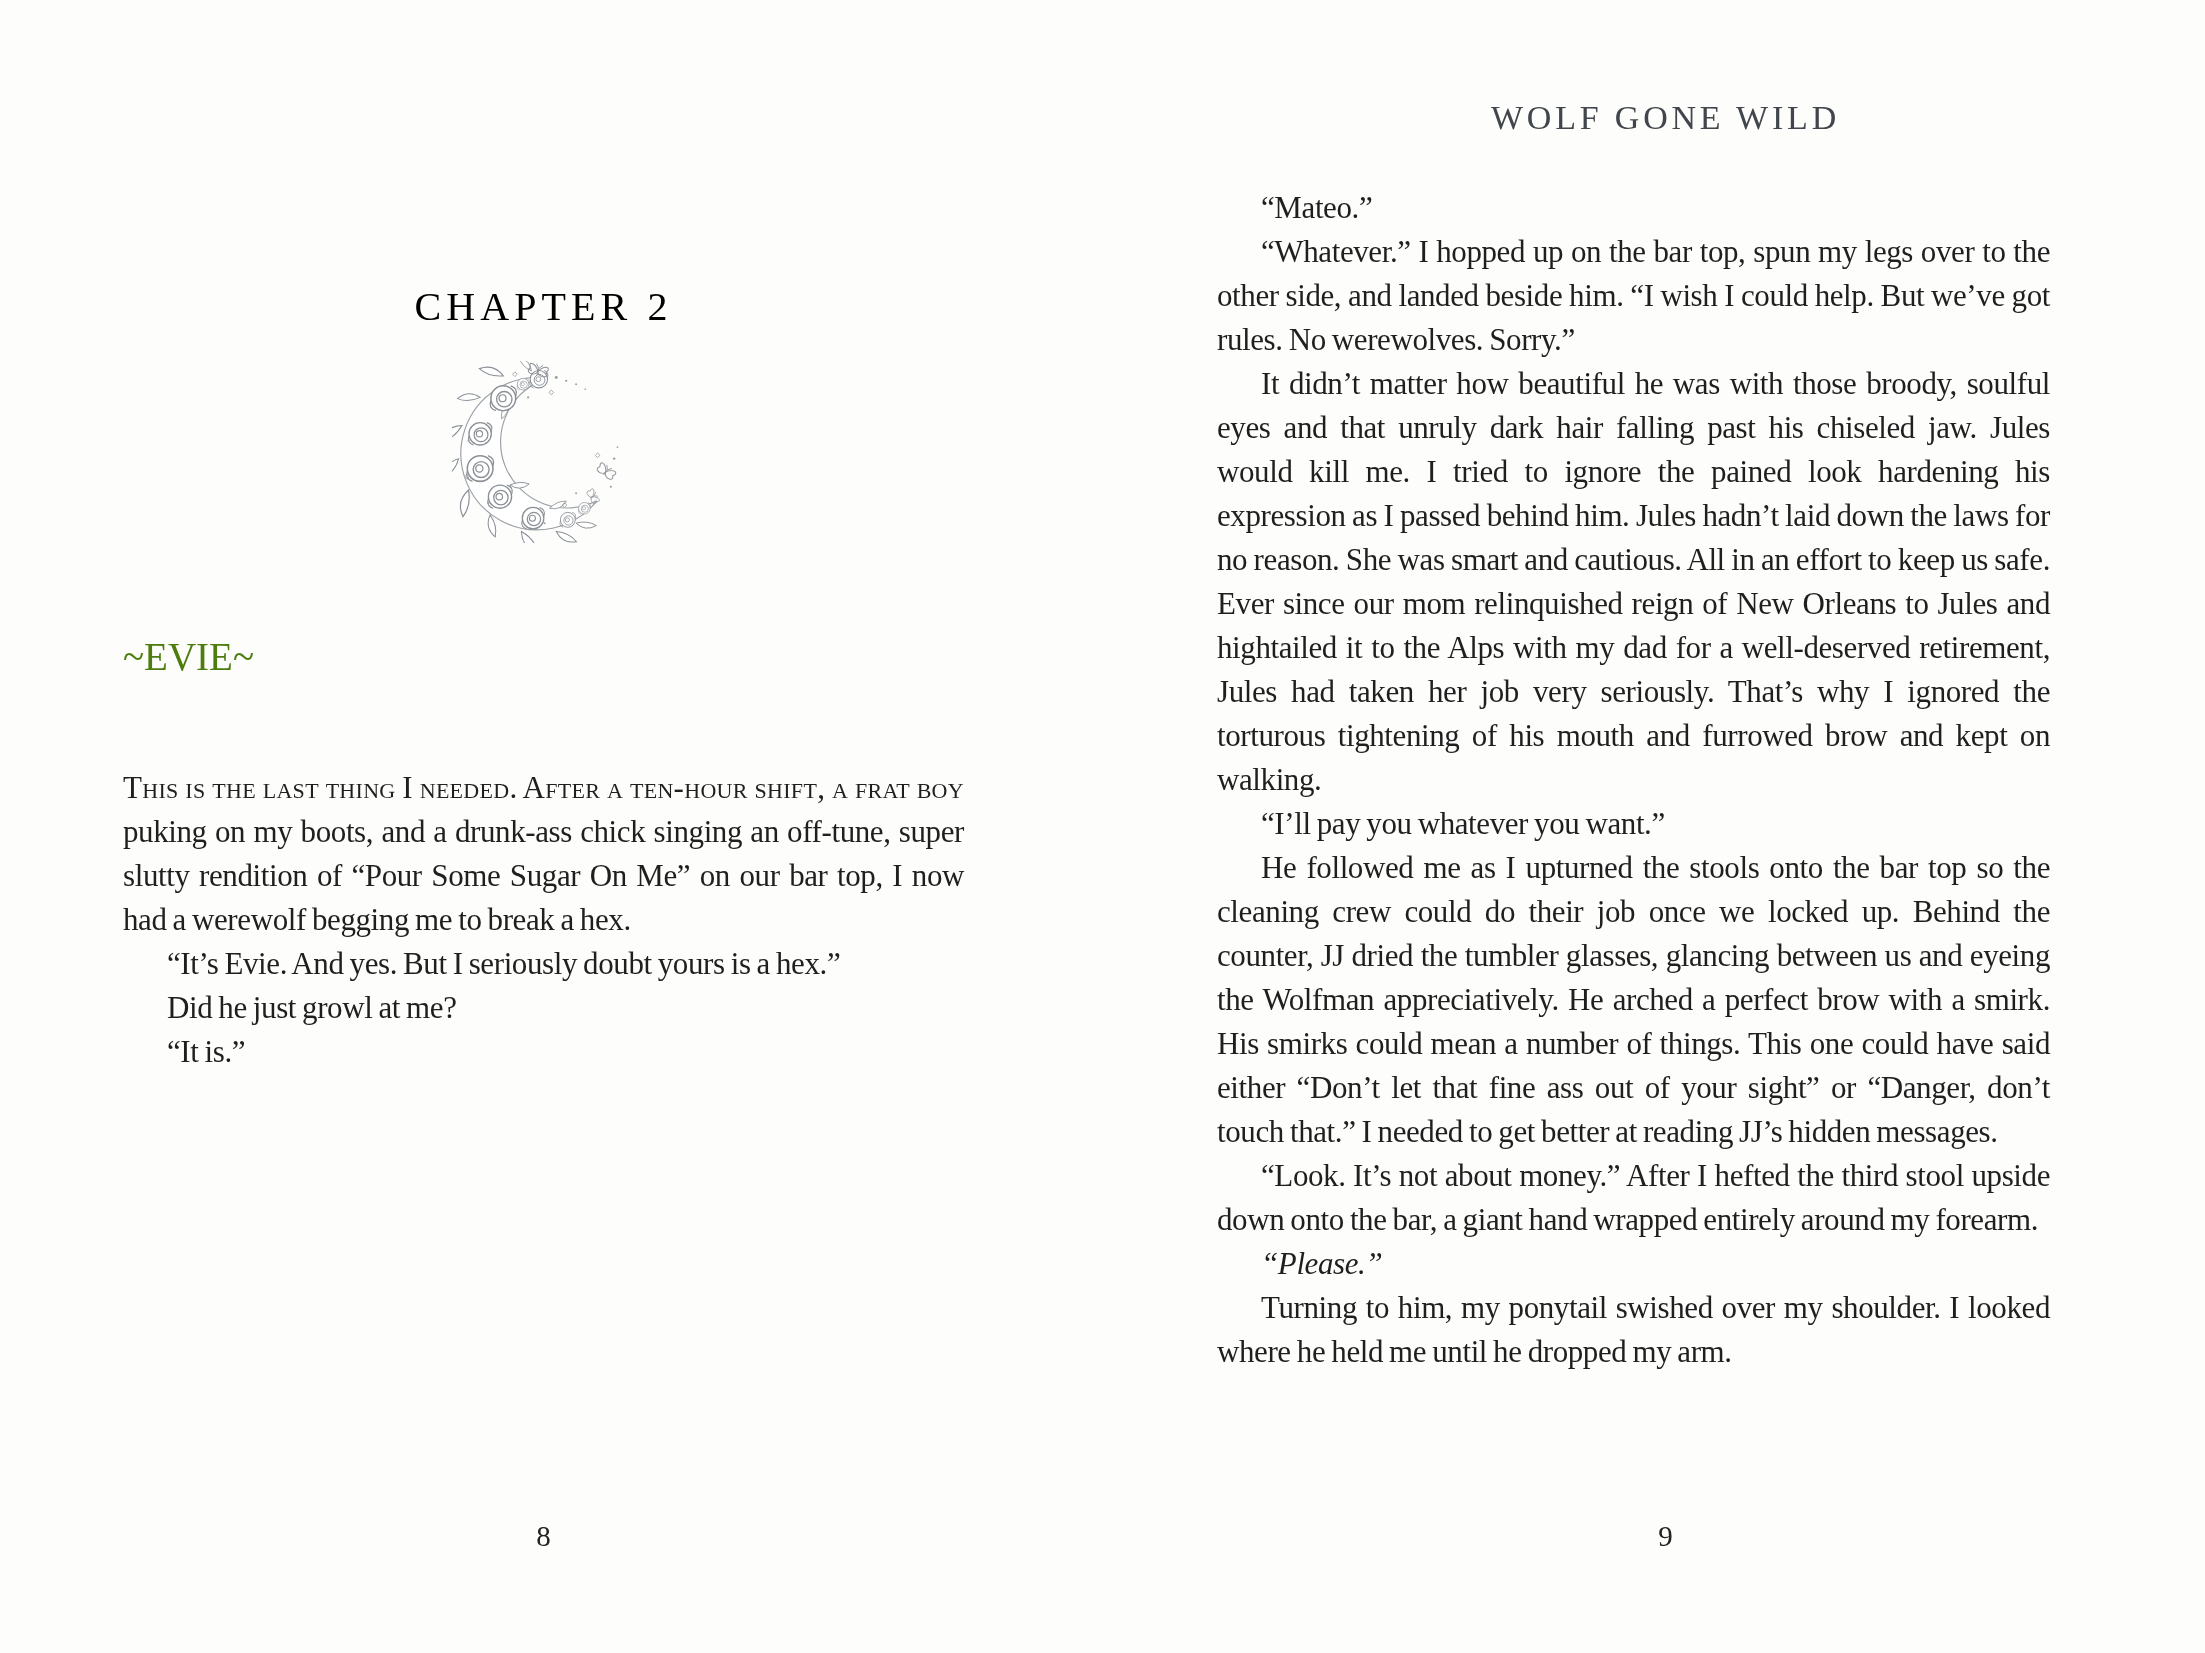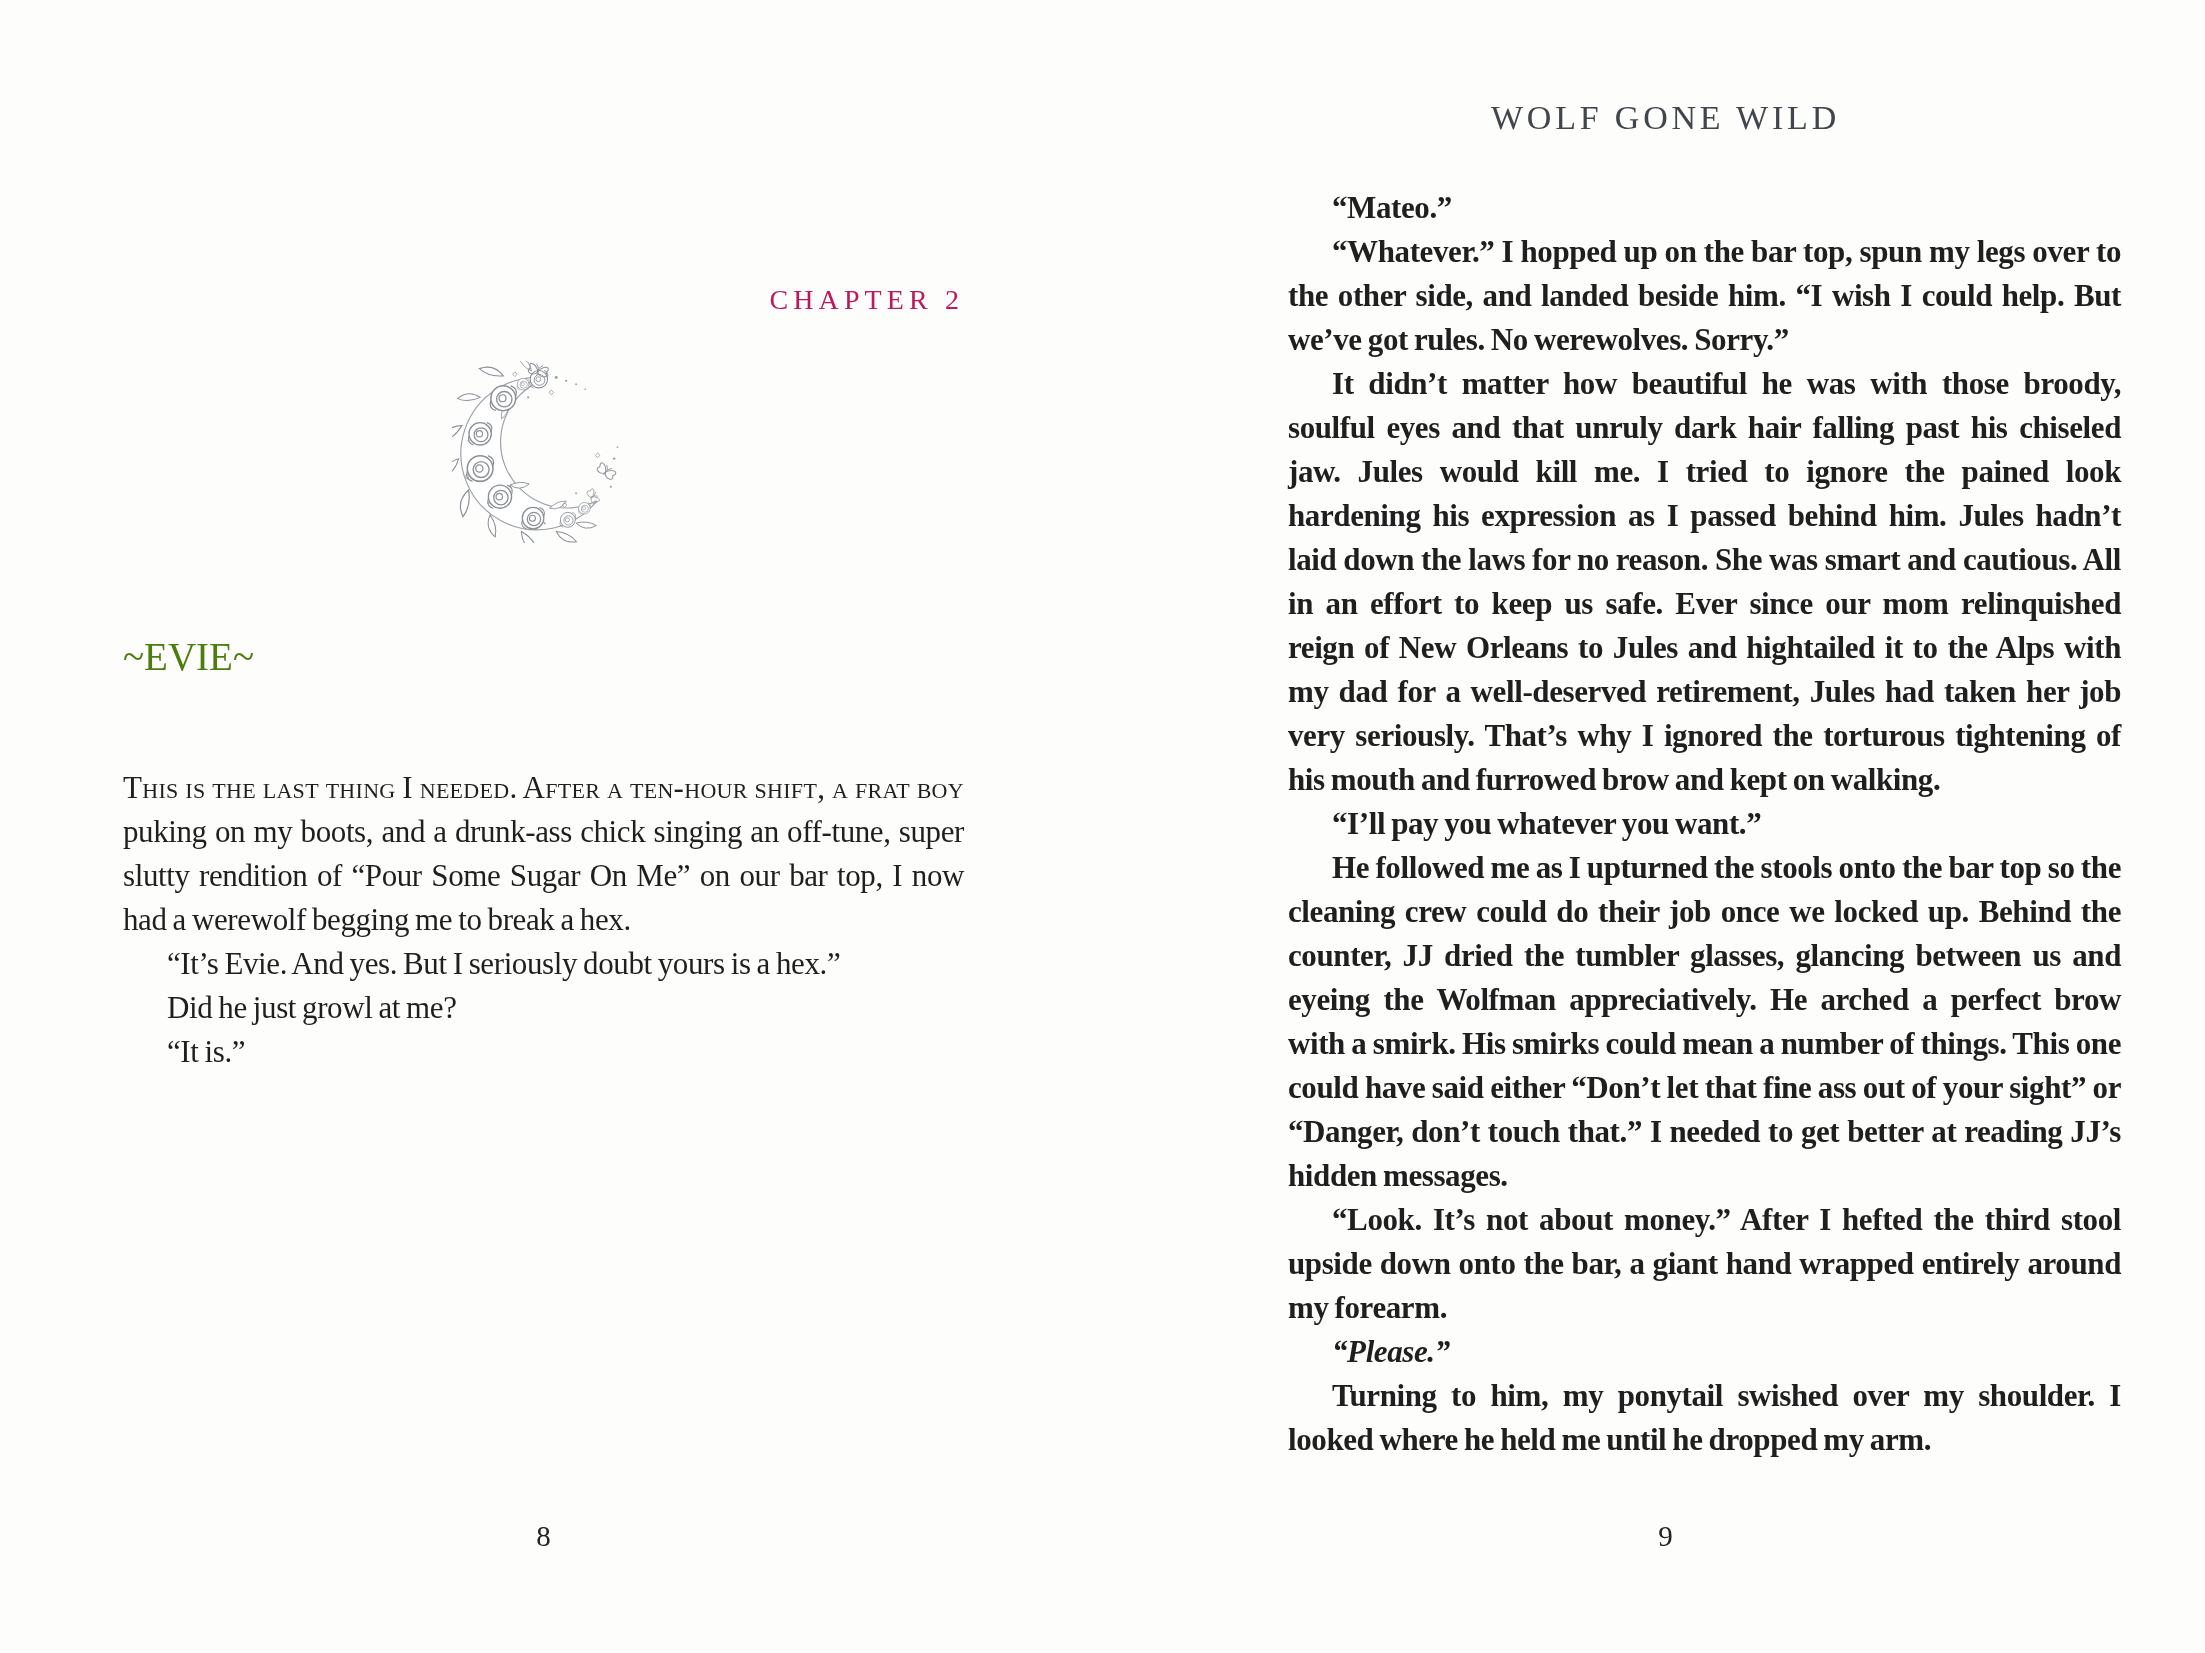--- a/index.html
+++ b/index.html
@@ -9,24 +9,24 @@
     overflow:hidden;
     font-family:"Liberation Serif","DejaVu Serif",serif;
     color:#1f1f1f;
     position:relative;
     text-rendering:optimizeLegibility;
   }
   .abs{position:absolute;}
   
   .chapter-title{
     left:123px;top:283px;width:841px;
-    text-align:right;
-    font-size:28px;line-height:1.2;
+    text-align:center;
+    font-size:40px;line-height:1.2;
     letter-spacing:5.1px;
-    color:#be185d;
+    color:#000000;
   }
   .moon{left:452px;top:361px;width:182px;height:182px;}
   .pov{
     left:123px;top:634px;
     font-size:39px;line-height:1.2;
     color:#4d7c0f;
   }
   .folio{
     font-size:29px;color:#222;
     text-align:center;top:1520px;width:841px;
@@ -45,21 +45,21 @@
   .page-body{
     font-size:31px;
     line-height:44px;
     letter-spacing:-0.4px;
     word-spacing:-1.3px;
     text-align:justify;
     hyphens:none;
     color:#1f1f1f;
   }
   .page-body.left-col{left:123px;top:766px;width:841px;}
-  .page-body.right-col{left:1288px;top:186px;width:833px;font-weight:bold;}
+  .page-body.right-col{left:1217px;top:186px;width:833px;}
   .para{margin:0;}
   .para.indent{text-indent:44px;}
   .smallcaps{font-variant:small-caps;letter-spacing:0.3px;}
   .italic{font-style:italic;}
 </style>
 </head>
 <body>
 
 <div class="abs chapter-title">CHAPTER 2</div>
 

